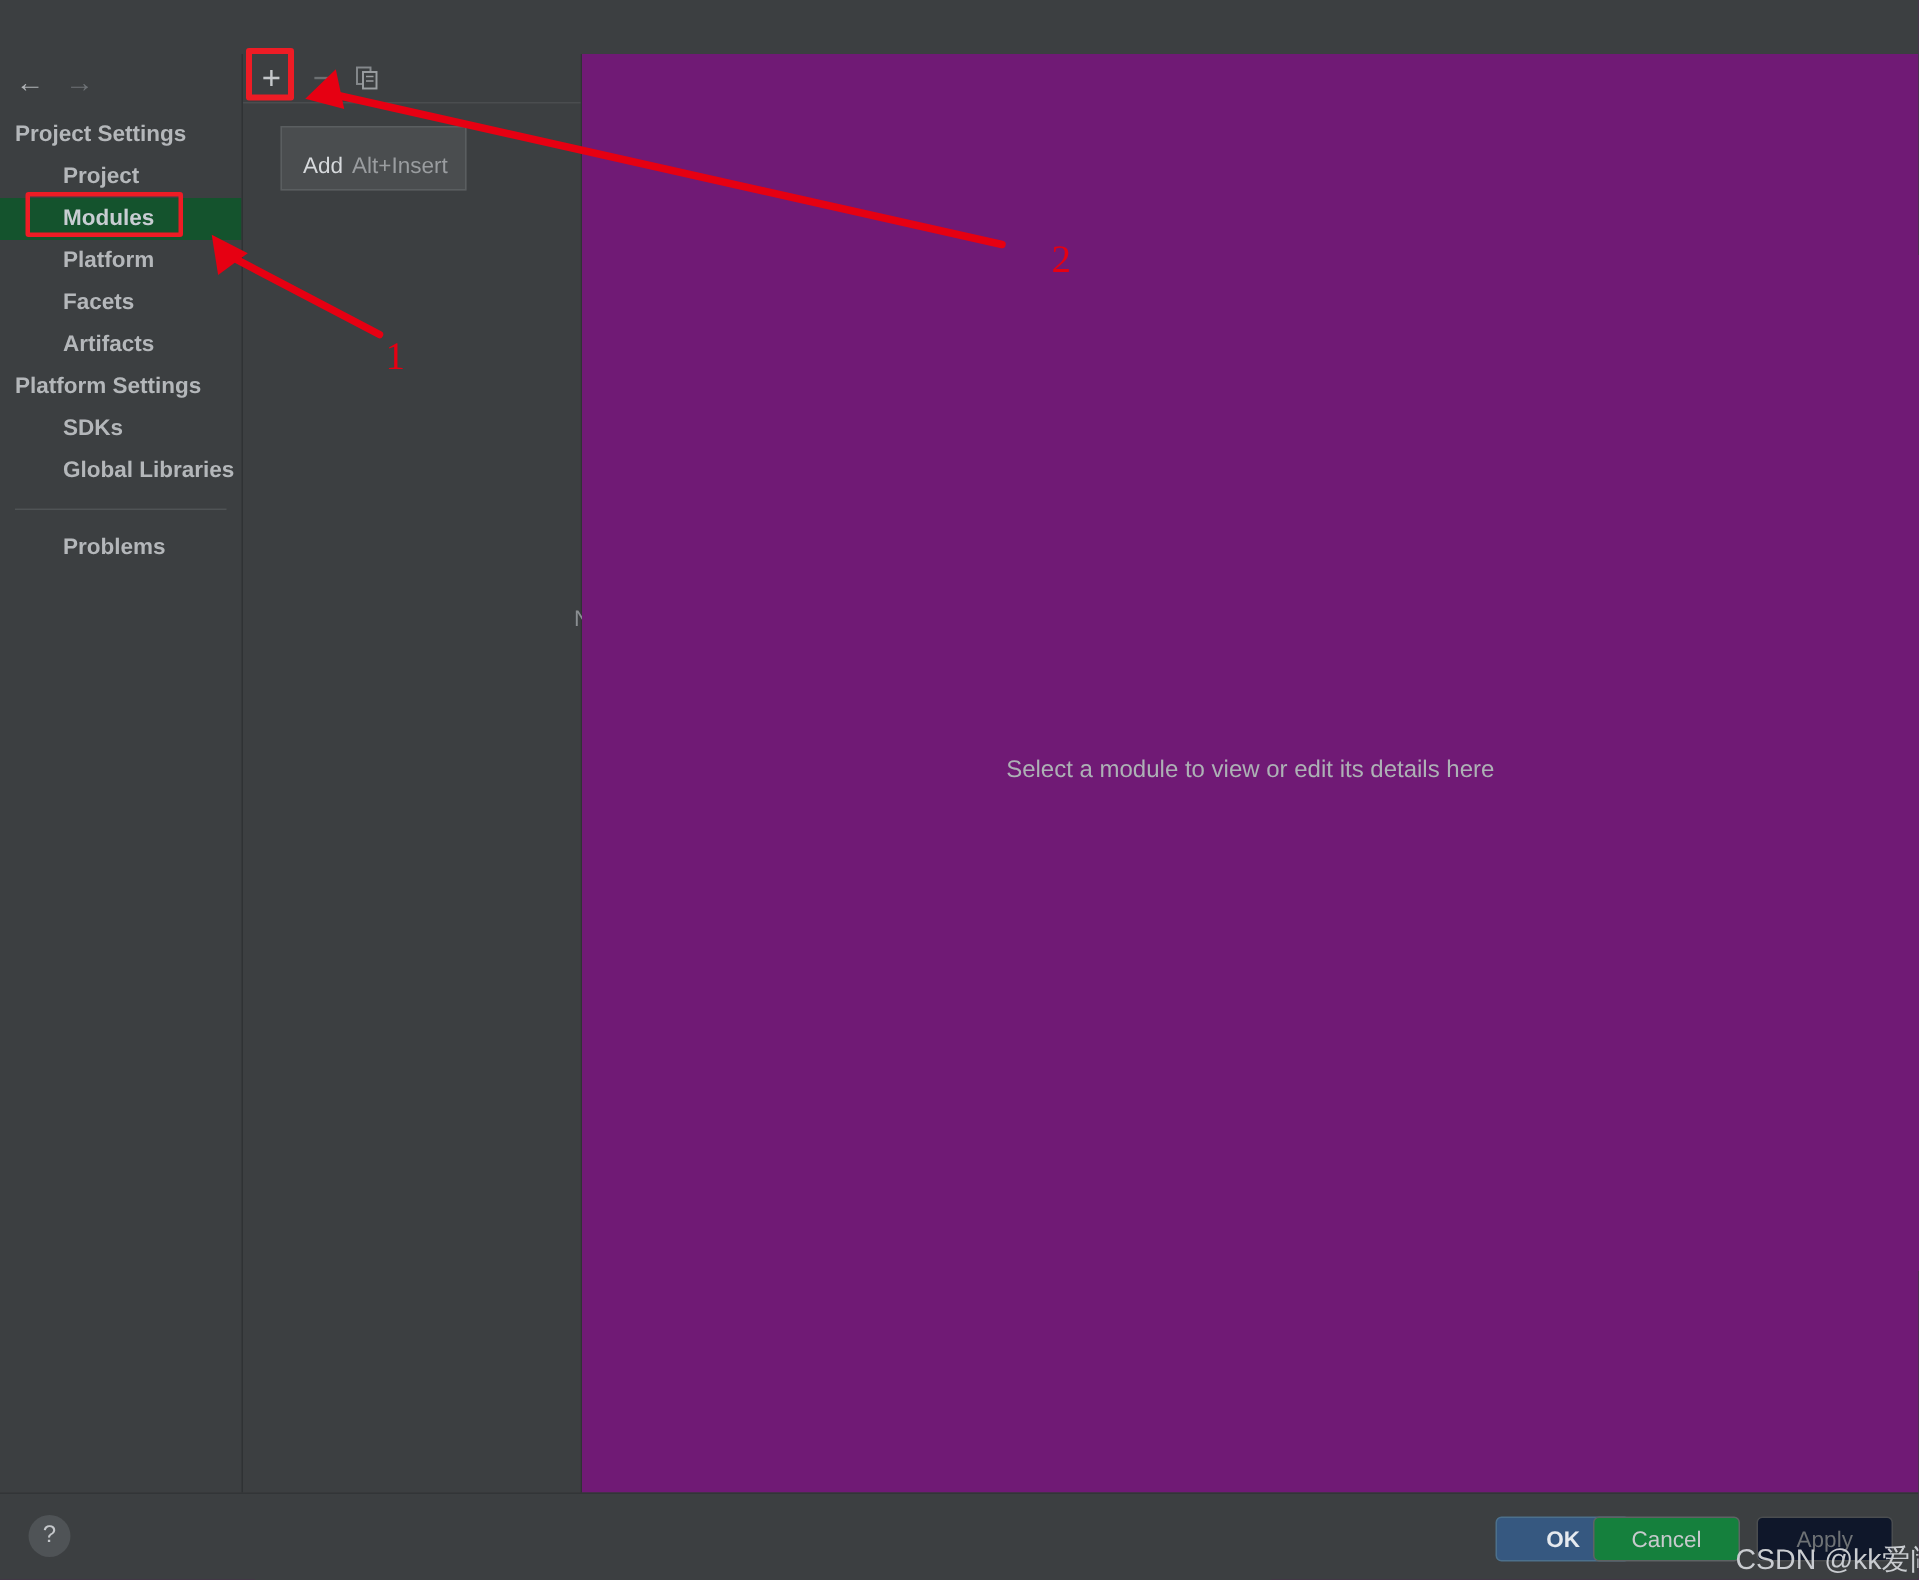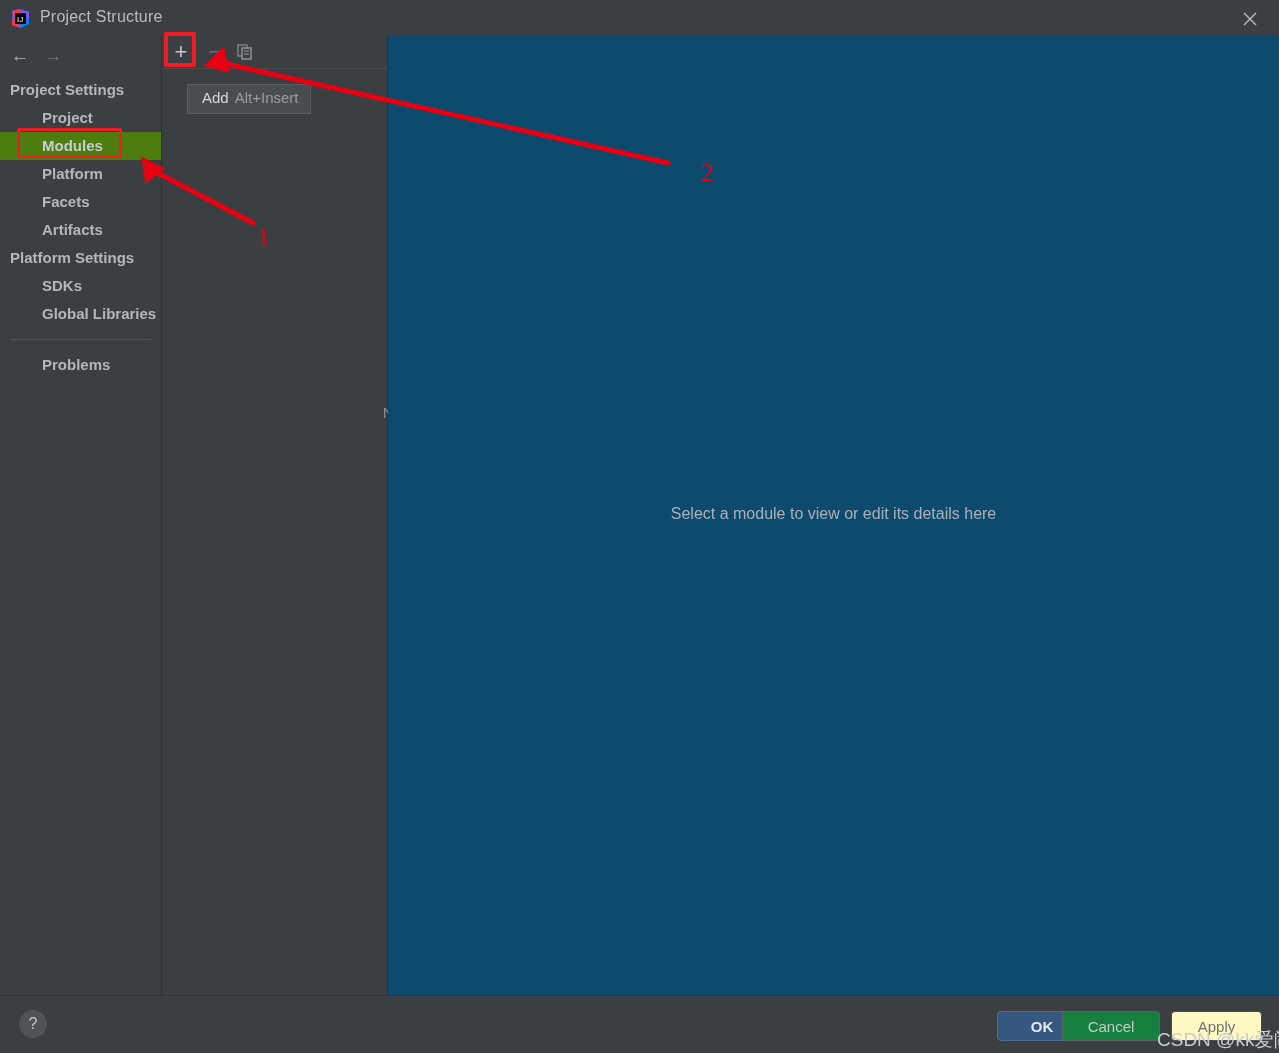--- a/index.html
+++ b/index.html
@@ -49,21 +49,21 @@
   .nav-back { left: 8px; color: #b0b3b6; }
   .nav-fwd  { left: 41px; color: #6e7276; }
 
   .side-list { position: absolute; left: 0; top: 40px; width: 161px; }
   .side-item {
     position: relative; height: 28px; line-height: 28px;
     font-size: 15px; color: #a9b7c6; white-space: nowrap; font-weight: bold;
   }
   .side-item.group { padding-left: 10px; color: #b4b7ba; }
   .side-item.child { padding-left: 42px; color: #b4b7ba; cursor: pointer; }
-  .side-item.selected { background: #4d7c0f; color: #c8cdd2; }
+  .side-item.selected { background: #14532d; color: #c8cdd2; }
   .side-sep {
     height: 1px; background: #4f5355; margin: 11px 10px 11px 10px;
   }
 
   
   .hl-modules {
     position: absolute; left: 17px; top: 128px;
     width: 105px; height: 30px;
     border: 3px solid #ee1c25; border-radius: 2px;
     pointer-events: none;
@@ -106,36 +106,36 @@
   }
   .hl-plus {
     position: absolute; left: 164px; top: 32px;
     width: 32px; height: 35px;
     border: 4px solid #ee1c25; border-radius: 2px;
     pointer-events: none;
   }
 
   .tooltip {
     position: absolute; left: 187px; top: 84px;
-    padding: 4px 12px 7px 14px;
+    padding: 17px 12px 7px 14px;
     background: #4a4d4f; border: 1px solid #5a5e60;
     font-size: 15px; white-space: nowrap;
   }
   .tooltip .tt-label { color: #d6d9dc; }
   .tooltip .tt-key { color: #9a9da0; margin-left: 6px; }
 
   .nothing-to-show {
     position: absolute; left: 162px; top: 368px; width: 225px;
     text-align: center; font-size: 15px; color: #8b8f92;
   }
 
   
   .rightpanel {
     position: absolute; left: 388px; top: 36px; width: 891px; height: 959px;
-    background: #0c4a6e;
+    background: #701a75;
   }
   .right-hint {
     position: absolute; left: 0; top: 469px; width: 891px;
     text-align: center; font-size: 16px; color: #adb1b5;
   }
 
   
   .bottom-sep {
     position: absolute; left: 0; top: 995px; width: 1279px; height: 1px;
     background: #323537;
@@ -162,21 +162,21 @@
     background: #365880; border: 1px solid #4c708c; color: #e6eaef;
     font-weight: bold;
     margin-left: 36px;
   }
   .btn-cancel {
     left: 1062px; width: 98px;
     background: #15803d; border: 1px solid #5e6364; color: #c7cacd;
   }
   .btn-apply {
     left: 1171px; width: 91px;
-    background: #fef9c3; border: 1px solid #4a4d4f; color: #6e7275;
+    background: #0f172a; border: 1px solid #4a4d4f; color: #6e7275;
   }
   .watermark {
     position: absolute; left: 1157px; top: 1027px;
     font-size: 19px; color: #c9ccd0;
     white-space: nowrap;
   }
 
   
   .annot-svg {
     position: absolute; left: 0; top: 0; width: 1279px; height: 1053px;
@@ -187,39 +187,20 @@
     font-family: "Liberation Serif", serif;
   }
   .annot-1 { left: 257px; top: 223px; }
   .annot-2 { left: 701px; top: 158px; }
 </style>
 </head>
 <body>
 
 <div id="app">
 
-  <div class="titlebar">
-    <span class="title-logo">
-      <svg width="21" height="21" viewBox="0 0 21 21">
-        <path d="M2 3 L10 1 L19 4 L19 16 L11 20 L2 17 Z" fill="#087cfa"></path>
-        <path d="M2 3 L10 1 L12 8 L4 12 Z" fill="#fe315d"></path>
-        <path d="M2 12 L7 10 L10 20 L2 17 Z" fill="#fe315d"></path>
-        <path d="M11 2 L19 4 L19 11 L13 9 Z" fill="#7958ff"></path>
-        <rect x="5" y="5" width="11" height="11" fill="#000000"></rect>
-        <text x="7" y="13.5" font-family="Liberation Sans, sans-serif" font-size="8" fill="#ffffff">IJ</text>
-      </svg>
-    </span>
-    <span class="title-text">Project Structure</span>
-    <span class="title-close">
-      <svg width="22" height="22" viewBox="0 0 22 22">
-        <line x1="5" y1="5" x2="17" y2="17" stroke="#b8b8b8" stroke-width="1.4"></line>
-        <line x1="17" y1="5" x2="5" y2="17" stroke="#b8b8b8" stroke-width="1.4"></line>
-      </svg>
-    </span>
-  </div>
 
   <div class="sidebar">
 
     <div class="side-nav">
       <span class="nav-arrow nav-back">←</span>
       <span class="nav-arrow nav-fwd">→</span>
     </div>
 
     <div class="side-list">
       <div class="side-item group">

